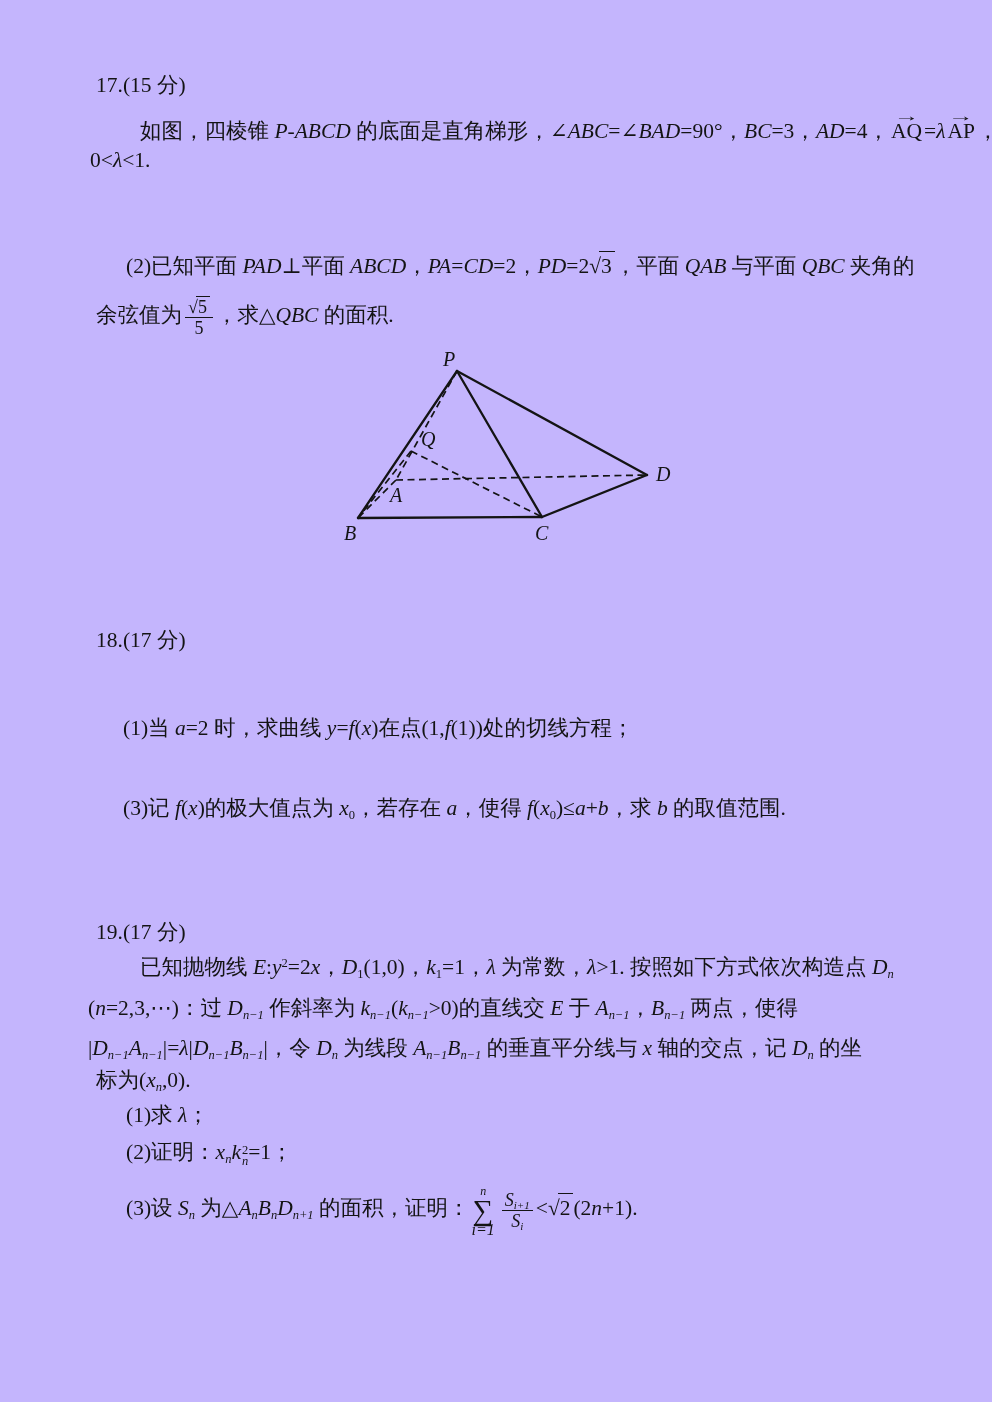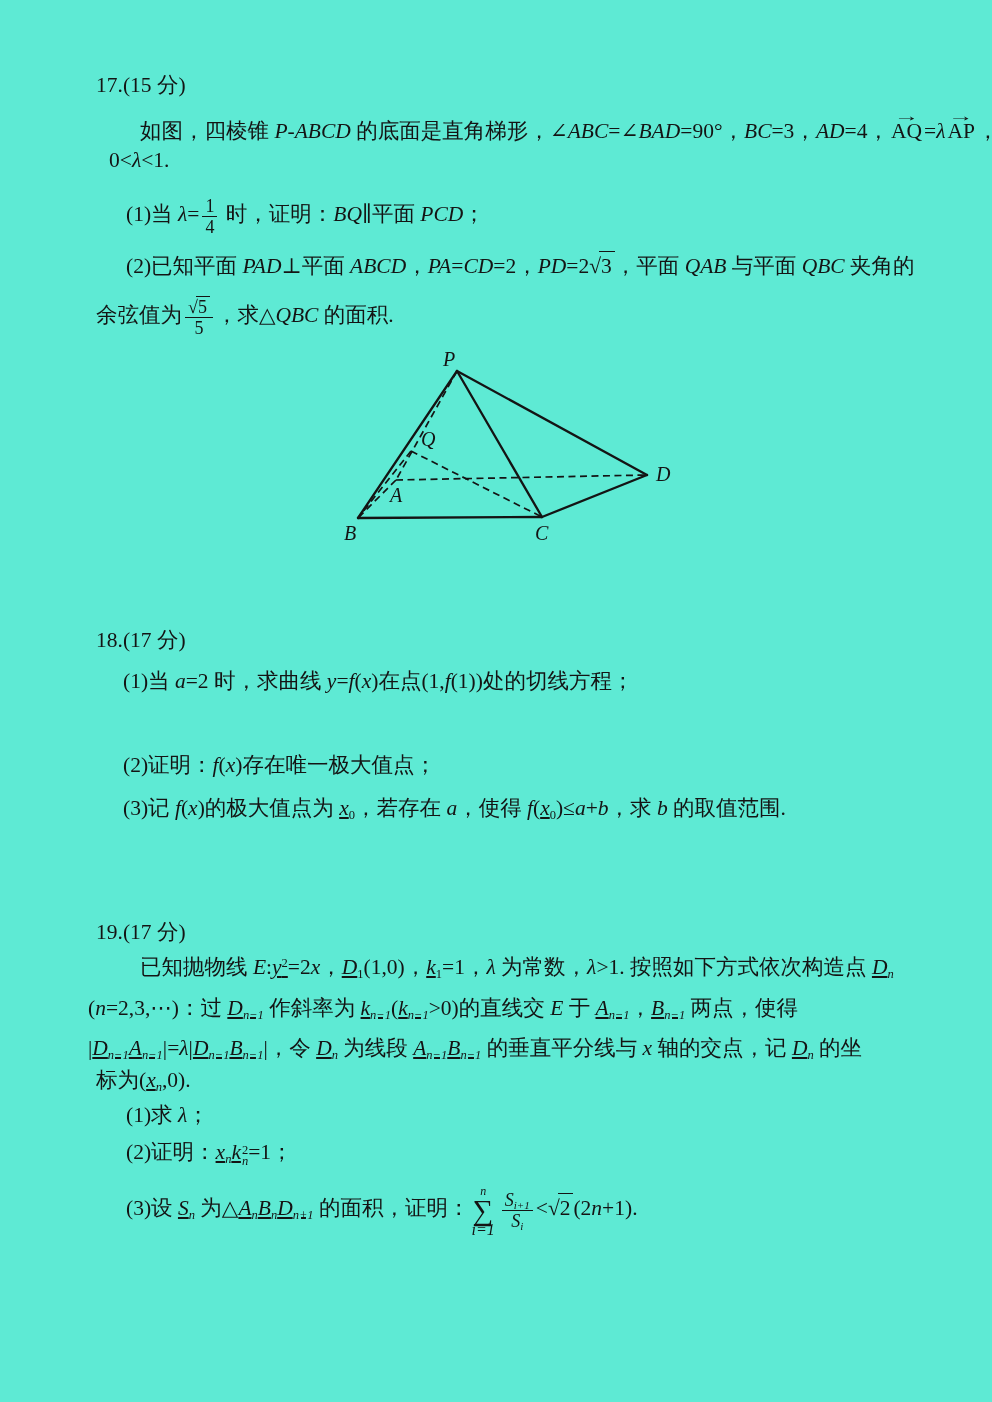--- a/index.html
+++ b/index.html
@@ -1,26 +1,26 @@
 <!DOCTYPE html>
 <html><head>
 <meta charset="utf-8">
 <style>
   html,body{margin:0;padding:0;background:#e8e8e8;}
-  .page{position:relative;width:992px;height:1402px;background:#5eead4;overflow:hidden;
+  .page{position:relative;width:992px;height:1402px;background:#c4b5fd;overflow:hidden;
         font-family:"Liberation Serif","DejaVu Serif",serif;color:#141414;}
   .ln{position:absolute;white-space:nowrap;font-size:21.5px;line-height:28px;}
   .ln span{white-space:pre;}
   .t{}                              
   .r{}                              
   .m{font-style:italic;}            
   sub,sup{font-size:12.5px;line-height:0;}
   sub{vertical-align:-4px;}
   sup{vertical-align:7px;}
-  .g{white-space:pre;text-decoration:underline;}
+  .g{white-space:pre;}
   
   .frac{display:inline-block;vertical-align:middle;text-align:center;margin:0 3px;font-size:18px;}
   .frac .fn{display:block;line-height:20px;padding:0 3px;}
   .frac .fd{display:block;line-height:20px;padding:0 3px;border-top:1.7px solid #141414;}
   .frac sub{font-size:11px;vertical-align:-3px;}
   
   .sqrt{display:inline-flex;align-items:baseline;}
   .sqrt .rs{margin-right:-2px;}
   .sqrt .rb{border-top:1.7px solid #141414;padding:0 3px 0 2px;}
   
@@ -47,23 +47,22 @@
 </style>
 </head>
 <body>
 
 <div class="page">
 
   <div class="ln" style="left:96px;top:71px"><span class="t">17.(15 分)</span></div>
 
   <div class="ln" style="left:140px;top:112px"><span class="t">如图，四棱锥 </span><span class="m">P-ABCD</span><span class="t"> 的底面是直角梯形，</span><span class="r">∠</span><span class="m">ABC</span><span class="r">=</span><span class="r">∠</span><span class="m">BAD</span><span class="r">=90°，</span><span class="m">BC</span><span class="r">=3，</span><span class="m">AD</span><span class="r">=4，</span><span class="vec"><span class="va">→</span><span class="vb">AQ</span></span><span class="r">=</span><span class="m">λ</span><span class="vec"><span class="va">→</span><span class="vb">AP</span></span><span class="t">，</span></div>
 
-  <div class="ln" style="left:109px;top:146px"><span class="r">0&lt;</span><span class="m">λ</span><span class="r">&lt;1.</span></div>
+  <div class="ln" style="left:90px;top:146px"><span class="r">0&lt;</span><span class="m">λ</span><span class="r">&lt;1.</span></div>
 
-  <div class="ln" style="left:126px;top:196px"><span class="t">(1)当 </span><span class="m">λ</span><span class="r">=</span><span class="frac"><span class="fn r">1</span><span class="fd r">4</span></span><span class="t"> 时，证明：</span><span class="m">BQ</span><span class="r">∥</span><span class="t">平面 </span><span class="m">PCD</span><span class="t">；</span></div>
 
   <div class="ln" style="left:126px;top:251px"><span class="t">(2)已知平面 </span><span class="m">PAD</span><span class="r">⊥</span><span class="t">平面 </span><span class="m">ABCD</span><span class="t">，</span><span class="m">PA</span><span class="r">=</span><span class="m">CD</span><span class="r">=2，</span><span class="m">PD</span><span class="r">=2</span><span class="sqrt"><span class="rs">√</span><span class="rb r">3</span></span><span class="t">，平面 </span><span class="m">QAB</span><span class="t"> 与平面 </span><span class="m">QBC</span><span class="t"> 夹角的</span></div>
 
   <div class="ln" style="left:96px;top:296px"><span class="t">余弦值为</span><span class="frac"><span class="fn"><span class="sqrt"><span class="rs">√</span><span class="rb r">5</span></span></span><span class="fd r">5</span></span><span class="t">，求</span><span class="r">△</span><span class="m">QBC</span><span class="t"> 的面积.</span></div>
 
   <div class="fig">
     <svg width="364" height="206" viewBox="0 0 364 206">
 
       <line class="sol" x1="30" y1="168" x2="129" y2="21"></line>
       <line class="sol" x1="129" y1="21" x2="214" y2="167"></line>
@@ -82,23 +81,22 @@
       <text x="62" y="152">A</text>
       <text x="16" y="190">B</text>
       <text x="207" y="190">C</text>
       <text x="328" y="131">D</text>
     </svg>
   </div>
 
   <div class="ln" style="left:96px;top:626px"><span class="t">18.(17 分)</span></div>
 
 
-  <div class="ln" style="left:123px;top:667px"><span class="t">(1)当 </span><span class="m">a</span><span class="t">=2 时，求曲线 </span><span class="m">y</span><span class="r">=</span><span class="m">f</span><span class="r">(</span><span class="m">x</span><span class="t">)在点(1,</span><span class="m">f</span><span class="t">(1))处的切线方程；</span></div>
+  <div class="ln" style="left:123px;top:714px"><span class="t">(1)当 </span><span class="m">a</span><span class="t">=2 时，求曲线 </span><span class="m">y</span><span class="r">=</span><span class="m">f</span><span class="r">(</span><span class="m">x</span><span class="t">)在点(1,</span><span class="m">f</span><span class="t">(1))处的切线方程；</span></div>
 
-  <div class="ln" style="left:123px;top:751px"><span class="t">(2)证明：</span><span class="m">f</span><span class="r">(</span><span class="m">x</span><span class="t">)存在唯一极大值点；</span></div>
 
   <div class="ln" style="left:123px;top:794px"><span class="t">(3)记 </span><span class="m">f</span><span class="r">(</span><span class="m">x</span><span class="t">)的极大值点为 </span><span class="g"><span class="m">x</span><sub class="r">0</sub></span><span class="t">，若存在 </span><span class="m">a</span><span class="t">，使得 </span><span class="m">f</span><span class="r">(</span><span class="g"><span class="m">x</span><sub class="r">0</sub></span><span class="r">)≤</span><span class="m">a</span><span class="r">+</span><span class="m">b</span><span class="t">，求 </span><span class="m">b</span><span class="t"> 的取值范围.</span></div>
 
   <div class="ln" style="left:96px;top:918px"><span class="t">19.(17 分)</span></div>
 
   <div class="ln" style="left:140px;top:953px"><span class="t">已知抛物线 </span><span class="m">E</span><span class="r">:</span><span class="g"><span class="m">y</span><sup class="r">2</sup></span><span class="r">=2</span><span class="m">x</span><span class="t">，</span><span class="g"><span class="m">D</span><sub class="r">1</sub></span><span class="r">(1,0)，</span><span class="g"><span class="m">k</span><sub class="r">1</sub></span><span class="r">=1，</span><span class="m">λ</span><span class="t"> 为常数，</span><span class="m">λ</span><span class="t">&gt;1. 按照如下方式依次构造点 </span><span class="g"><span class="m">D</span><sub class="m">n</sub></span></div>
 
   <div class="ln" style="left:88px;top:994px"><span class="r">(</span><span class="m">n</span><span class="t">=2,3,⋯)：过 </span><span class="g"><span class="m">D</span><sub class="m">n−1</sub></span><span class="t"> 作斜率为 </span><span class="g"><span class="m">k</span><sub class="m">n−1</sub></span><span class="r">(</span><span class="g"><span class="m">k</span><sub class="m">n−1</sub></span><span class="t">&gt;0)的直线交 </span><span class="m">E</span><span class="t"> 于 </span><span class="g"><span class="m">A</span><sub class="m">n−1</sub></span><span class="t">，</span><span class="g"><span class="m">B</span><sub class="m">n−1</sub></span><span class="t"> 两点，使得</span></div>
 
   <div class="ln" style="left:88px;top:1034px"><span class="r">|</span><span class="g"><span class="m">D</span><sub class="m">n−1</sub></span><span class="g"><span class="m">A</span><sub class="m">n−1</sub></span><span class="r">|=</span><span class="m">λ</span><span class="r">|</span><span class="g"><span class="m">D</span><sub class="m">n−1</sub></span><span class="g"><span class="m">B</span><sub class="m">n−1</sub></span><span class="t">|，令 </span><span class="g"><span class="m">D</span><sub class="m">n</sub></span><span class="t"> 为线段 </span><span class="g"><span class="m">A</span><sub class="m">n−1</sub></span><span class="g"><span class="m">B</span><sub class="m">n−1</sub></span><span class="t"> 的垂直平分线与 </span><span class="m">x</span><span class="t"> 轴的交点，记 </span><span class="g"><span class="m">D</span><sub class="m">n</sub></span><span class="t"> 的坐</span></div>

